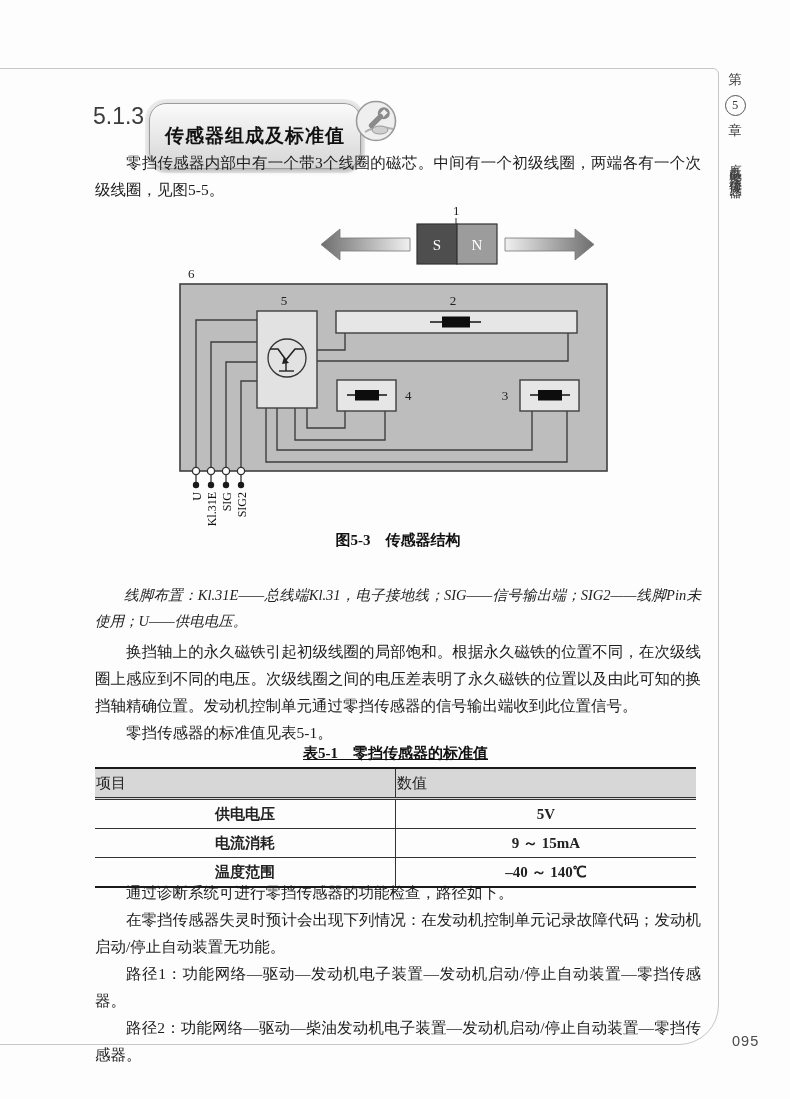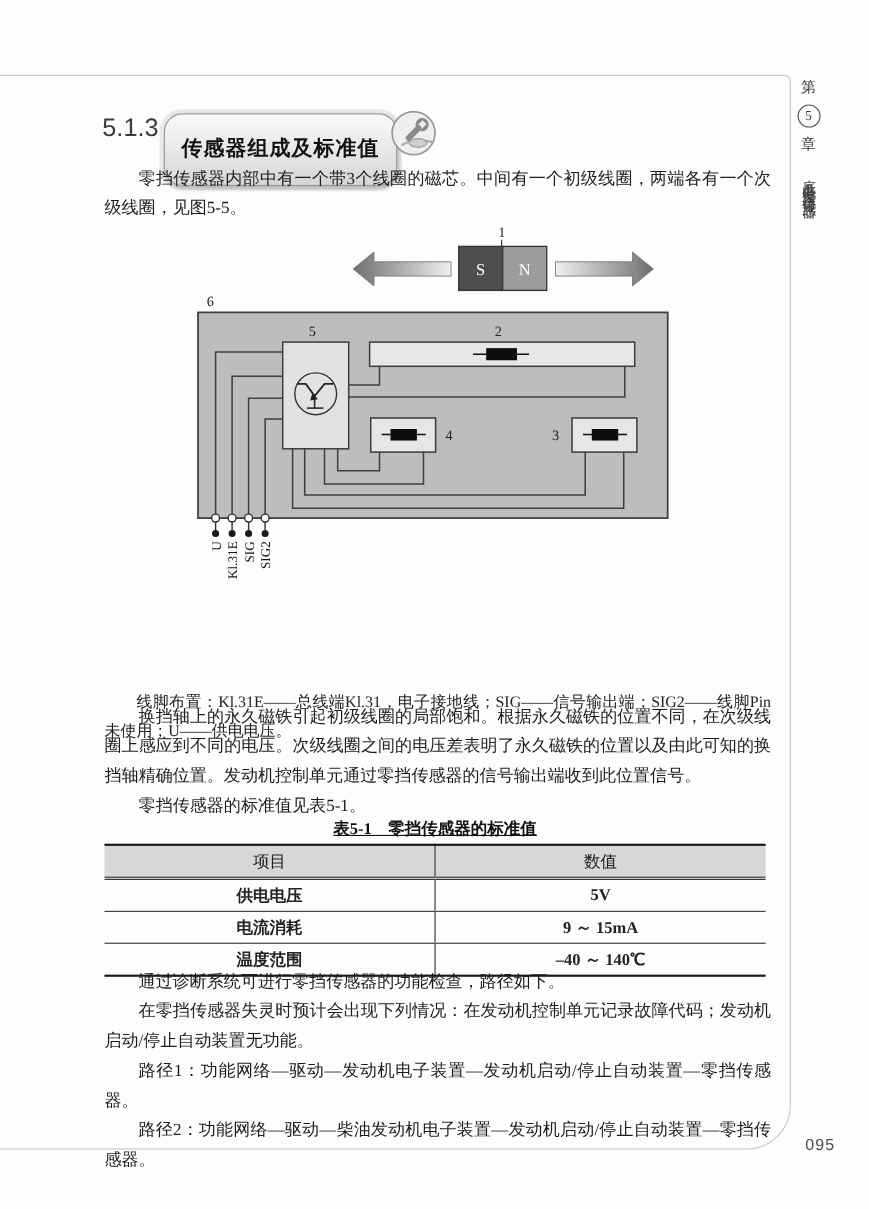--- a/index.html
+++ b/index.html
@@ -16,32 +16,32 @@
            box-shadow:0 0 0 4px rgba(120,120,120,0.14), 1px 2px 4px rgba(0,0,0,0.25);
            font-size:19px;font-weight:bold;color:#111;letter-spacing:1px;}
   .hicon{position:absolute;left:353px;top:99px;}
   
   .txt{position:absolute;left:95px;width:606px;font-size:15.5px;line-height:27px;
        text-align:justify;color:#1c1c1c;}
   .txt p{margin:0;text-indent:2em;}
   .intro{top:149px;}
   .pblock1{top:638px;}
   .pblock2{top:879px;}
-  .pinnote{top:582px;font-size:14.5px;line-height:26px;color:#222;margin-top:44px;}
+  .pinnote{top:582px;font-style:italic;font-size:14.5px;line-height:26px;color:#222;}
   .figcap{position:absolute;left:95px;top:531px;width:606px;text-align:center;
           font-size:15px;font-weight:bold;color:#111;}
   .figleg{position:absolute;left:95px;top:555px;width:606px;text-align:center;
           font-size:13px;font-style:italic;color:#222;}
   
   .tabtitle{position:absolute;left:95px;top:744px;width:601px;text-align:center;
             font-size:15px;font-weight:bold;color:#111;text-decoration:underline;}
   table.std{position:absolute;left:95px;top:767px;width:601px;border-collapse:collapse;
             border-top:2.5px solid #1a1a1a;border-bottom:2.5px solid #1a1a1a;
             font-family:"Liberation Serif",serif;font-size:15px;color:#222;table-layout:fixed;}
-  table.std th{background:#d7d7d7;font-weight:normal;height:26px;border-bottom:3px double #333;text-align:center;}
+  table.std th{background:#d7d7d7;font-weight:normal;height:26px;border-bottom:3px double #333;text-align:left;}
   table.std td{height:26px;border-bottom:1px solid #333;text-align:center;font-weight:bold;}
   table.std tr:last-child td{border-bottom:none;}
   table.std th+th, table.std td+td{border-left:1px solid #333;}
   
   .side{position:absolute;left:721px;top:70px;width:28px;text-align:center;color:#3a3a3a;
         font-family:"Liberation Serif",serif;}
   .side .ch{font-size:13.5px;line-height:20px;}
   .side .circ{width:19px;height:19px;border:1px solid #555;border-radius:50%;
               line-height:18px;font-size:12.5px;margin:5px auto;}
   .side .vtitle{writing-mode:vertical-rl;text-orientation:upright;margin:12px auto 0;
@@ -148,20 +148,21 @@
         <circle cx="211" cy="485" r="3.2" fill="#1a1a1a"></circle>
       <circle cx="226" cy="485" r="3.2" fill="#1a1a1a"></circle>
         <circle cx="241" cy="485" r="3.2" fill="#1a1a1a"></circle>
       <text transform="rotate(-90 200.5 492)" x="200.5" y="492" text-anchor="end" font-size="12" fill="#111">U</text>
       <text transform="rotate(-90 215.5 492)" x="215.5" y="492" text-anchor="end" font-size="12" fill="#111">Kl.31E</text>
       <text transform="rotate(-90 230.5 492)" x="230.5" y="492" text-anchor="end" font-size="12" fill="#111">SIG</text>
       <text transform="rotate(-90 245.5 492)" x="245.5" y="492" text-anchor="end" font-size="12" fill="#111">SIG2</text>
     </g>
   </svg>
 
+  <div class="figcap">图5-3　传感器结构</div>
   <div class="txt pinnote">
     <p>线脚布置：Kl.31E——总线端Kl.31，电子接地线；SIG——信号输出端；SIG2——线脚Pin未使用；U——供电电压。</p>
   </div>
 
   <div class="txt pblock1">
     <p>换挡轴上的永久磁铁引起初级线圈的局部饱和。根据永久磁铁的位置不同，在次级线圈上感应到不同的电压。次级线圈之间的电压差表明了永久磁铁的位置以及由此可知的换挡轴精确位置。发动机控制单元通过零挡传感器的信号输出端收到此位置信号。</p>
     <p>零挡传感器的标准值见表5-1。</p>
   </div>
 
   <div class="tabtitle">表5-1　零挡传感器的标准值</div>

